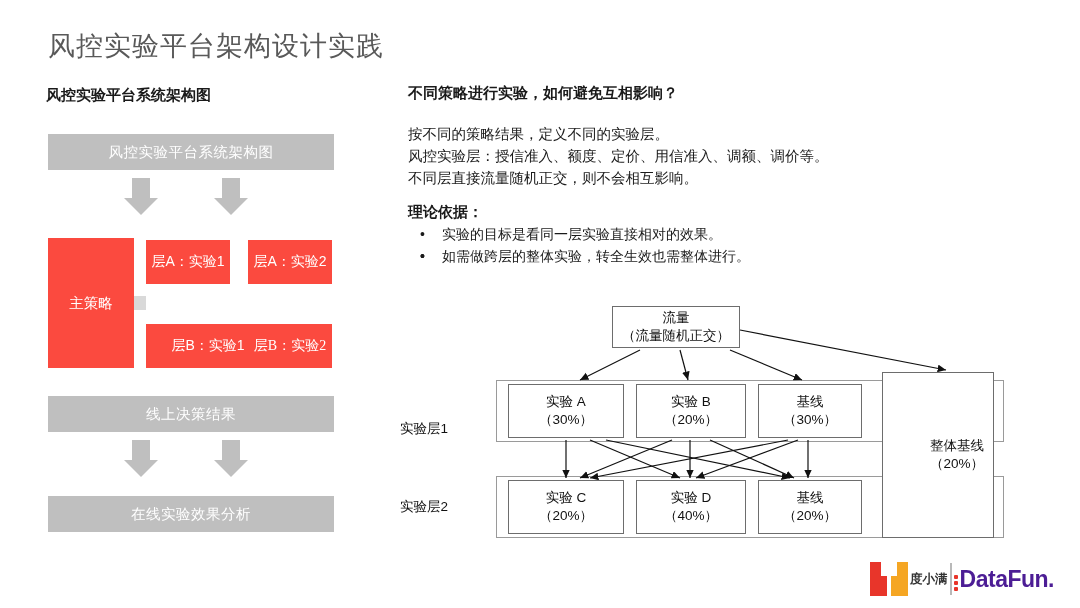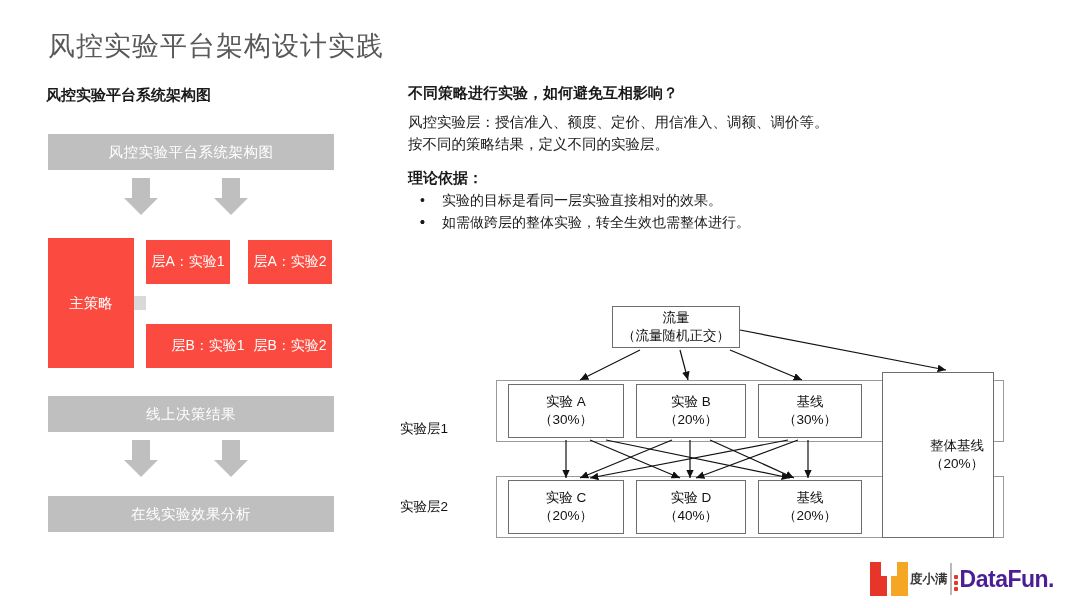--- a/index.html
+++ b/index.html
@@ -86,39 +86,39 @@
     font-size: 14px;
     display: flex;
     align-items: center;
     justify-content: center;
     width: 84px;
     height: 44px;
   }
   .eA1 { left: 146px; top: 240px; }
   .eA2 { left: 248px; top: 240px; }
   .eB1 { left: 146px; top: 324px; padding-left: 20px; }
-  .eB2 { left: 248px; top: 324px; }
+  .eB2 { left: 248px; top: 324px; font-family: Liberation Serif, serif; }
 
   .connector {
     position: absolute;
     background: #d9d9d9;
   }
 
   
   .right-col {
     position: absolute;
     left: 408px;
     top: 84px;
     width: 640px;
   }
   .r-head {
     font-size: 15px;
     font-weight: bold;
     color: #1a1a1a;
-    margin-bottom: 8px;
+    margin-bottom: 20px;
   }
   .r-line {
     font-size: 14.5px;
     color: #1a1a1a;
     line-height: 22px;
   }
   .r-head2 {
     font-size: 15px;
     font-weight: bold;
     color: #1a1a1a;
@@ -280,22 +280,23 @@
 </div>
 <div class="arrow-down" style="left:214px; top:440px;">
   <div class="stem"></div>
     <div class="head"></div>
 </div>
 
 <div class="gray-bar bar-analysis">在线实验效果分析</div>
 
 <div class="right-col">
   <div class="r-head">不同策略进行实验，如何避免互相影响？</div>
+  <div class="r-line">按不同的策略结果，定义不同的实验层。</div>
   <div class="r-line">风控实验层：授信准入、额度、定价、用信准入、调额、调价等。</div>
-  <div class="r-line">按不同的策略结果，定义不同的实验层。</div>
+  <div class="r-line">不同层直接流量随机正交，则不会相互影响。</div>
 
   <div class="r-head2">理论依据：</div>
   <ul class="bullets">
     <li><span class="dot">•</span><span>实验的目标是看同一层实验直接相对的效果。</span></li>
     <li><span class="dot">•</span></li>
     <li><span class="dot">•</span><span>如需做跨层的整体实验，转全生效也需整体进行。</span></li>
   </ul>
 </div>
 
 <div id="diagram">

